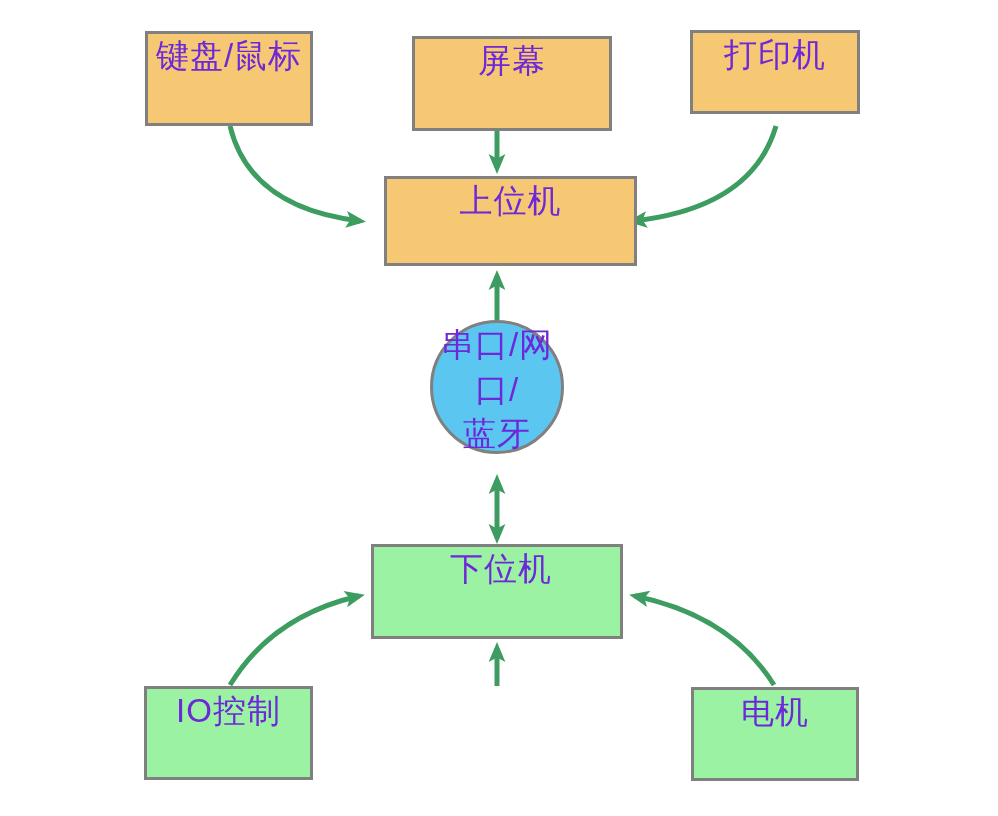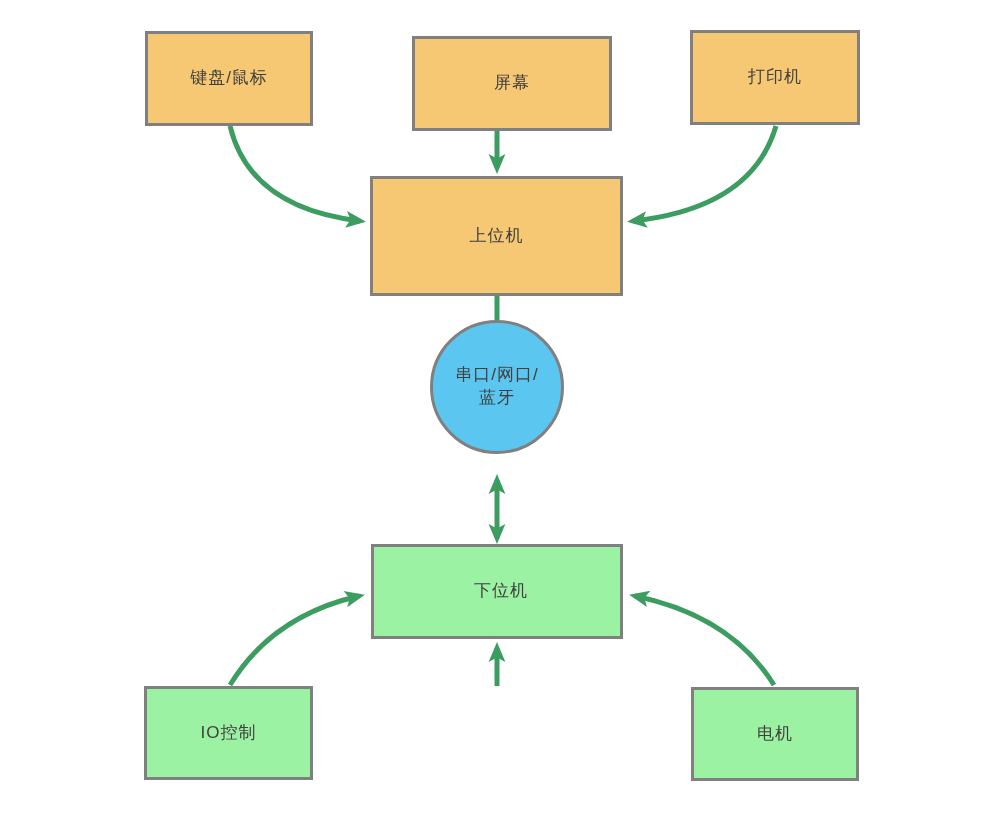--- a/index.html
+++ b/index.html
@@ -20,38 +20,37 @@
     left: 0;
     top: 0;
     width: 998px;
     height: 816px;
   }
   .node {
     position: absolute;
     display: flex;
     flex-direction: column;
     align-items: center;
-    justify-content: center;
     box-sizing: border-box;
     border: 3px solid #808080;
-    color: #404040;
-    font-size: 17px;
+    color: #6d28d9;
+    font-size: 33px;
     letter-spacing: 1px;
     text-align: center;
     line-height: 1.35;
   }
   .node.orange { background: #F7C873; }
   .node.green  { background: #9BF2A2; }
   .node.blue   { background: #5BC6EF; border-radius: 50%; }
 
   
   .n-keyboard { left: 145px; top: 31px;  width: 168px; height: 95px; }
   .n-screen   { left: 412px; top: 36px;  width: 200px; height: 95px; }
-  .n-printer  { left: 690px; top: 30px;  width: 170px; height: 95px; }
-  .n-host     { left: 370px; top: 176px; width: 253px; height: 120px; }
+  .n-printer  { left: 690px; top: 30px;  width: 170px; height: 84px; }
+  .n-host     { left: 384px; top: 176px; width: 253px; height: 90px; }
   .n-link     { left: 430px; top: 320px; width: 134px; height: 134px; }
   .n-slave    { left: 371px; top: 544px; width: 252px; height: 95px; padding-left: 8px; }
   .n-io       { left: 144px; top: 686px; width: 169px; height: 94px; }
   .n-sensor   { left: 412px; top: 687px; width: 170px; height: 95px; }
   .n-motor    { left: 691px; top: 687px; width: 168px; height: 94px; }
 
   .edge {
     fill: none;
     stroke: #3D9D61;
     stroke-width: 5;

